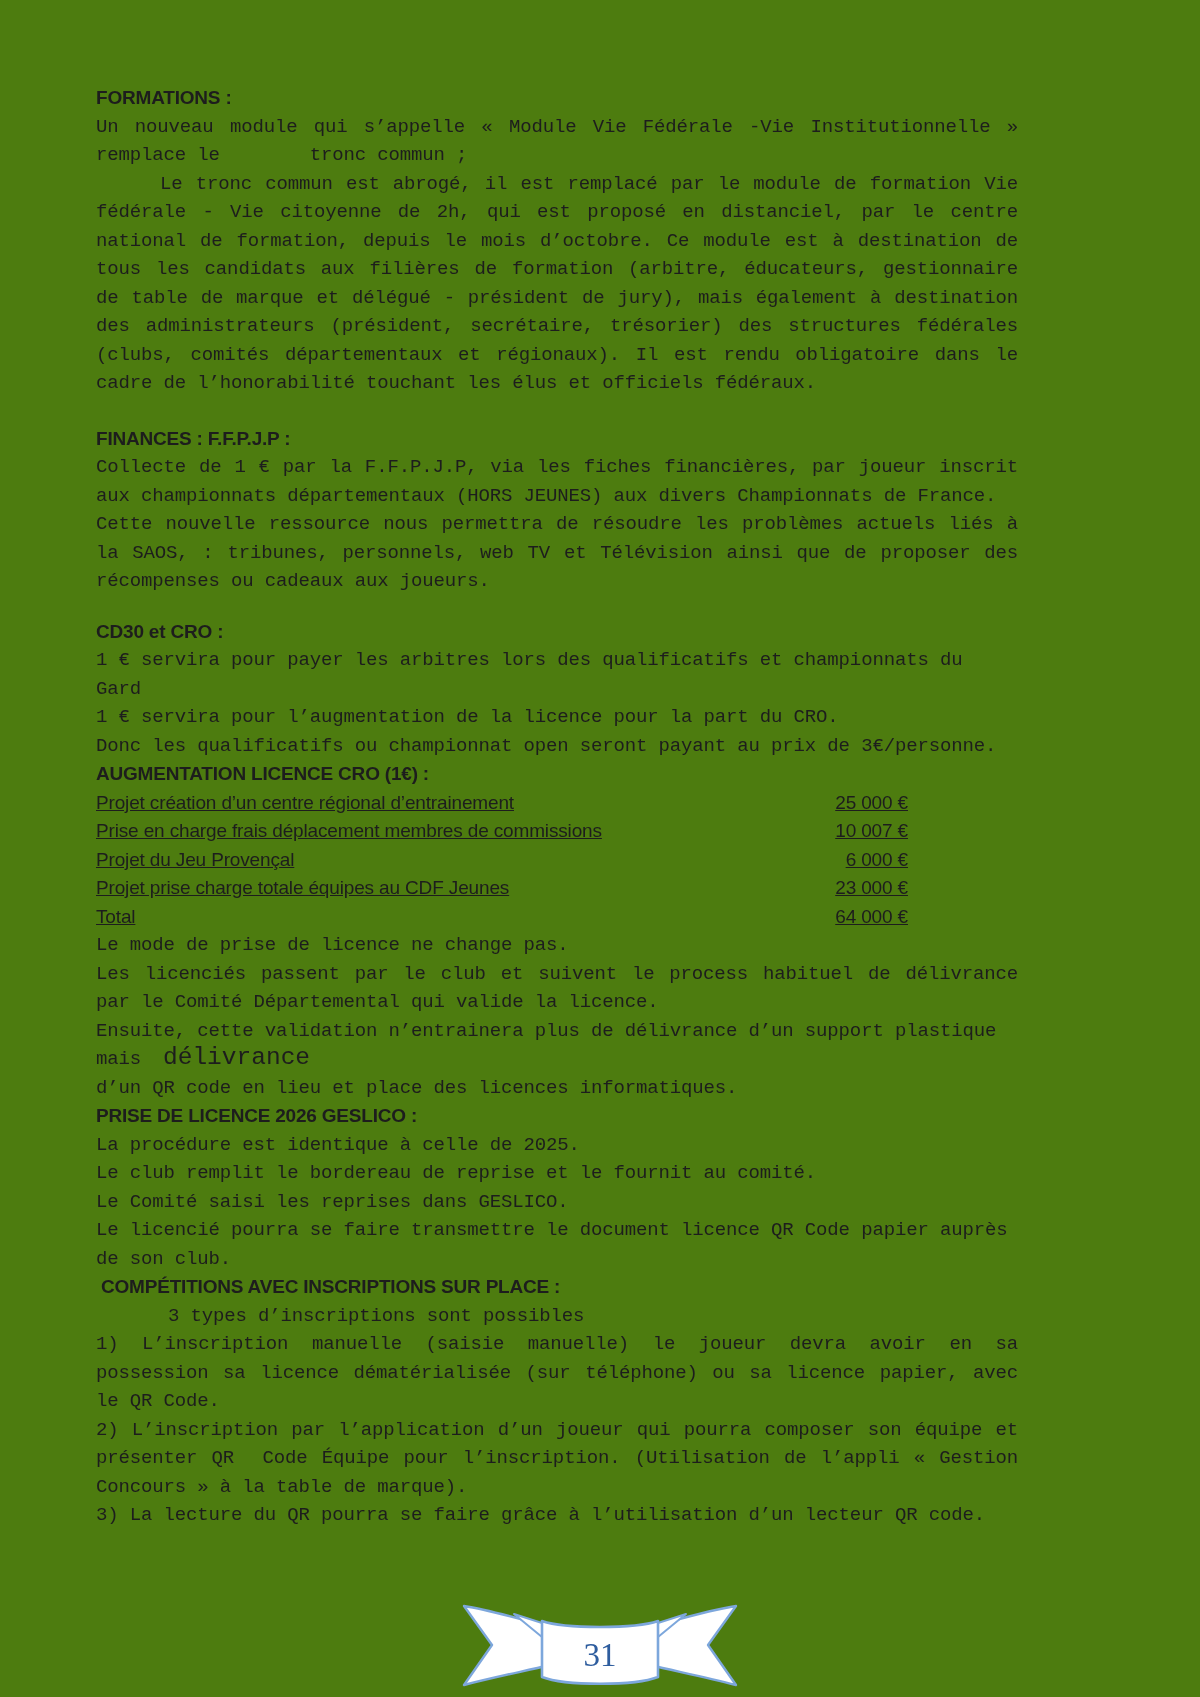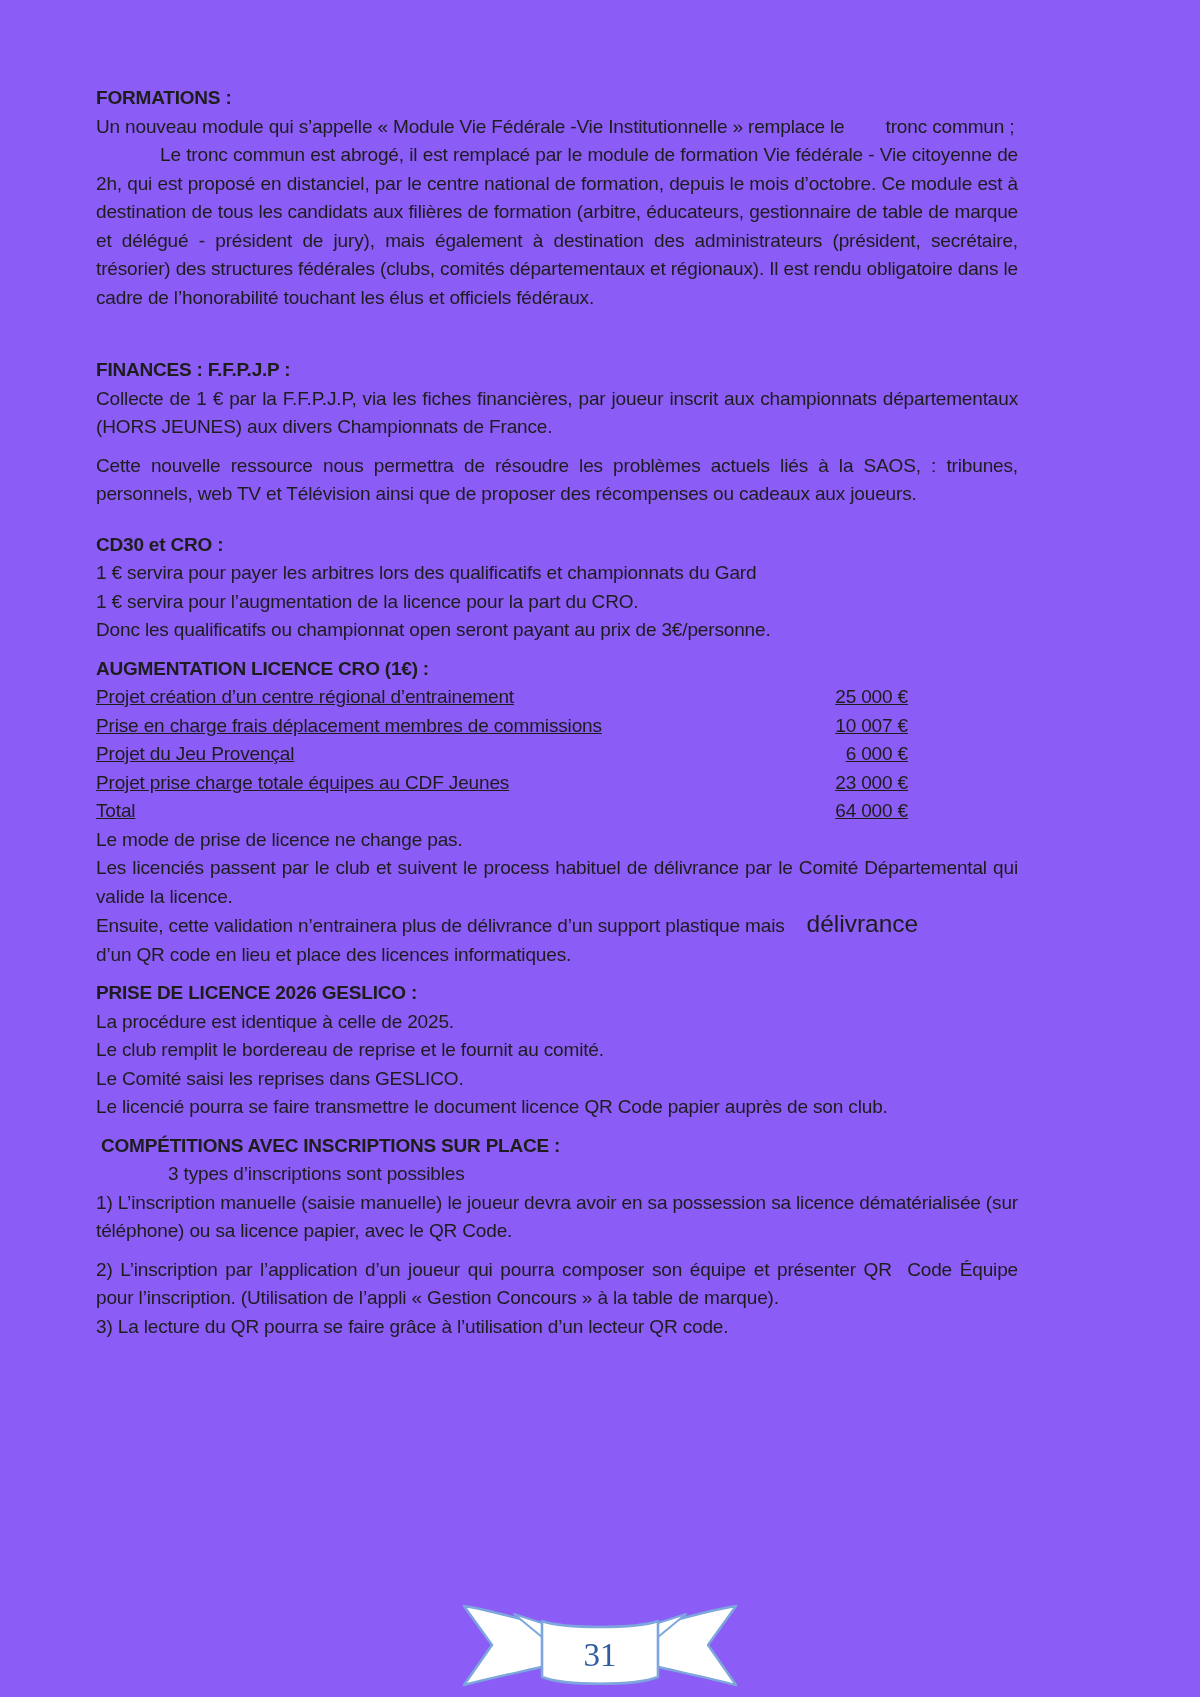--- a/index.html
+++ b/index.html
@@ -1,45 +1,45 @@
 <!DOCTYPE html>
 <html><head>
 <meta charset="utf-8">
 <style>
   html,body{margin:0;padding:0;background:#ffffff;}
   .page{
     position:relative;
     width:1200px;
     height:1697px;
-    background:#8b5cf6;
+    background:#4d7c0f;
     font-family:"Liberation Sans","DejaVu Sans",sans-serif;
     color:#1d1d1d;
     overflow:hidden;
   }
   .content{
     position:absolute;
     left:96px;
     top:84px;
     width:922px;
     font-size:19px;
     line-height:1.5;
     letter-spacing:-0.15px;
   }
   .hd{
     font-size:19px;
     font-weight:bold;
     margin:0;
     letter-spacing:-0.2px;
   }
-  p{margin:0;}
+  p{margin:0;font-family:Liberation Mono, monospace;}
   .justify{text-align:justify;}
   .indent{text-indent:64px;}
-  .mt-sm{margin-top:10px;}
+  .mt-sm{}
   .mt-md{margin-top:22px;}
-  .mt-lg{margin-top:44px;}
+  .mt-lg{margin-top:27px;}
   .intro-indent{padding-left:72px;}
   .pad-left{padding-left:5px;}
   .amt-table{width:812px;text-decoration:underline;}
   .amt-row{display:flex;}
   .amt-row .lbl{flex:1;}
   .amt-row .val{width:120px;text-align:right;white-space:nowrap;}
   .big-word{
     font-size:24.5px;
     letter-spacing:0;
     margin-left:22px;

